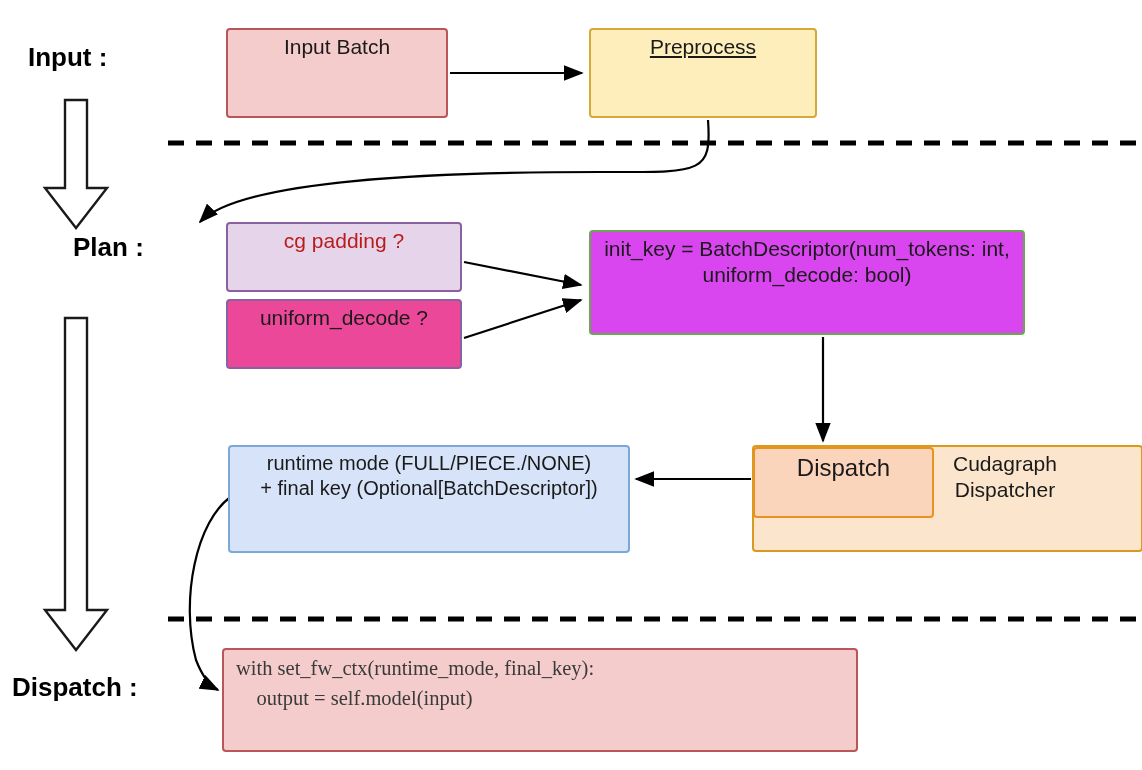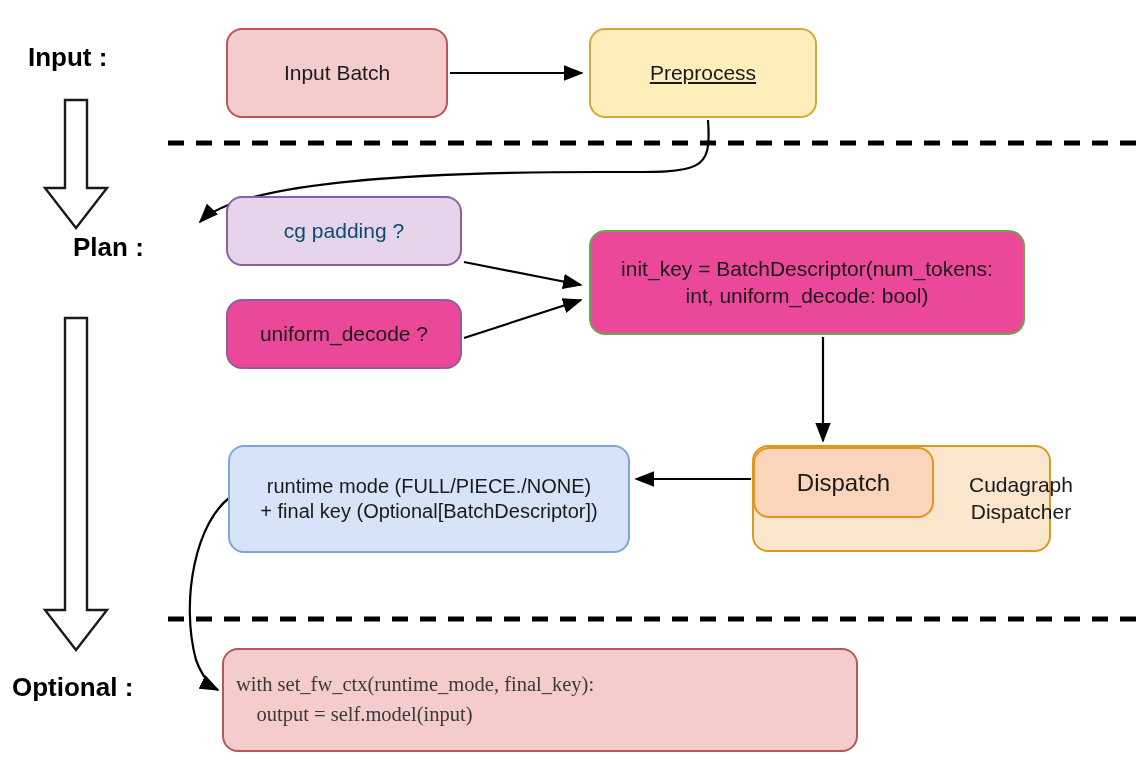--- a/index.html
+++ b/index.html
@@ -23,32 +23,31 @@
     font-family: "Liberation Sans", sans-serif;
     font-weight: bold;
     font-size: 26px;
     color: #000000;
     white-space: nowrap;
     letter-spacing: 0px;
   }
   .node {
     position: absolute;
     box-sizing: border-box;
-    border-radius: 16px;
+    border-radius: 4px;
     border-width: 2px;
     border-style: solid;
     display: flex;
-    align-items: center;
     justify-content: center;
     text-align: center;
     font-family: "Liberation Sans", sans-serif;
     font-size: 21px;
     color: #1a1a1a;
     line-height: 1.25;
-    padding: 4px 20px;
+    padding: 4px 4px;
   }
   .node-code {
     font-family: Liberation Serif, serif;
     font-size: 20.5px;
     white-space: pre;
     text-align: left;
     justify-content: flex-start;
     padding-left: 12px;
     color: #3a3a3a;
     line-height: 1.45;
@@ -92,40 +91,40 @@
         <path d="M 464 338 L 581 300" fill="none" stroke="#000000" stroke-width="2.2" marker-end="url(#arrowhead)"></path>
         <path d="M 823 337 L 823 441" fill="none" stroke="#000000" stroke-width="2.2" marker-end="url(#arrowhead)"></path>
         <path d="M 751 479 L 636 479" fill="none" stroke="#000000" stroke-width="2.2" marker-end="url(#arrowhead)"></path>
         <path d="M 232 496 C 196 520 180 600 196 660 C 203 678 210 686 218 690" fill="none" stroke="#000000" stroke-width="2.2" marker-end="url(#arrowhead)"></path>
       </g>
   </svg>
 
   <div id="stage-labels">
       <div class="stage-label" style="left: 28px; top: 42px;">Input :</div>
       <div class="stage-label" style="left: 38px; top: 232px; margin-left: 35px;">Plan :</div>
-      <div class="stage-label" style="left: 12px; top: 672px;">Optional :</div>
+      <div class="stage-label" style="left: 12px; top: 672px;">Dispatch :</div>
     </div>
 
   <div id="nodes">
       <div class="node" style="left: 226px; top: 28px; width: 222px; height: 90px; background: rgb(244, 204, 204); border-color: rgb(184, 86, 90); color: rgb(26, 26, 26); font-size: 21px;">
         <span class="node-text">Input Batch</span>
       </div>
       <div class="node" style="left: 589px; top: 28px; width: 228px; height: 90px; background: rgb(253, 238, 188); border-color: rgb(214, 168, 56); color: rgb(26, 26, 26); font-size: 21px; text-decoration: underline;">
         <span class="node-text">Preprocess</span>
       </div>
-      <div class="node" style="left: 226px; top: 196px; width: 236px; height: 70px; background: rgb(230, 213, 234); border-color: rgb(139, 95, 160); color: #0c4a6e; font-size: 21px;">
+      <div class="node" style="left: 226px; top: 222px; width: 236px; height: 70px; background: rgb(230, 213, 234); border-color: rgb(139, 95, 160); color: #b91c1c; font-size: 21px;">
         <span class="node-text">cg padding ?</span>
       </div>
       <div class="node" style="left: 226px; top: 299px; width: 236px; height: 70px; background: #ec4899; border-color: rgb(139, 95, 160); color: rgb(26, 26, 26); font-size: 21px;">
         <span class="node-text">uniform_decode ?</span>
       </div>
-      <div class="node" style="left: 589px; top: 230px; width: 436px; height: 105px; background: #ec4899; border-color: rgb(106, 168, 79); color: rgb(26, 26, 26); font-size: 21px;">
+      <div class="node" style="left: 589px; top: 230px; width: 436px; height: 105px; background: #d946ef; border-color: rgb(106, 168, 79); color: rgb(26, 26, 26); font-size: 21px;">
         <span class="node-text">init_key = BatchDescriptor(num_tokens: int, uniform_decode: bool)</span>
       </div>
-      <div class="node" style="left: 752px; top: 445px; width: 299px; height: 107px; background: rgb(252, 229, 205); border-color: rgb(217, 154, 30); color: rgb(26, 26, 26); font-size: 21px; justify-content: flex-start; z-index: 1;">
+      <div class="node" style="left: 752px; top: 445px; width: 391px; height: 107px; background: rgb(252, 229, 205); border-color: rgb(217, 154, 30); color: rgb(26, 26, 26); font-size: 21px; justify-content: flex-start; z-index: 1;">
         <span class="node-text" style="width: auto; margin-left: 195px; text-align: center;">Cudagraph<br>Dispatcher</span>
       </div>
       <div class="node" style="left: 753px; top: 447px; width: 181px; height: 71px; background: rgb(251, 213, 187); border-color: rgb(232, 147, 31); color: rgb(26, 26, 26); font-size: 24px; z-index: 2;">
         <span class="node-text">Dispatch</span>
       </div>
       <div class="node" style="left: 228px; top: 445px; width: 402px; height: 108px; background: rgb(214, 227, 248); border-color: rgb(125, 167, 217); color: rgb(26, 26, 26); font-size: 20px;">
         <span class="node-text">runtime mode (FULL/PIECE./NONE)<br>+ final key (Optional[BatchDescriptor])</span>
       </div>
       <div class="node node-code" style="left: 222px; top: 648px; width: 636px; height: 104px; background: rgb(244, 204, 204); border-color: rgb(184, 86, 90); color: rgb(58, 58, 58); font-size: 20.5px;"><span class="node-text">with set_fw_ctx(runtime_mode, final_key):
     output = self.model(input)</span></div>

